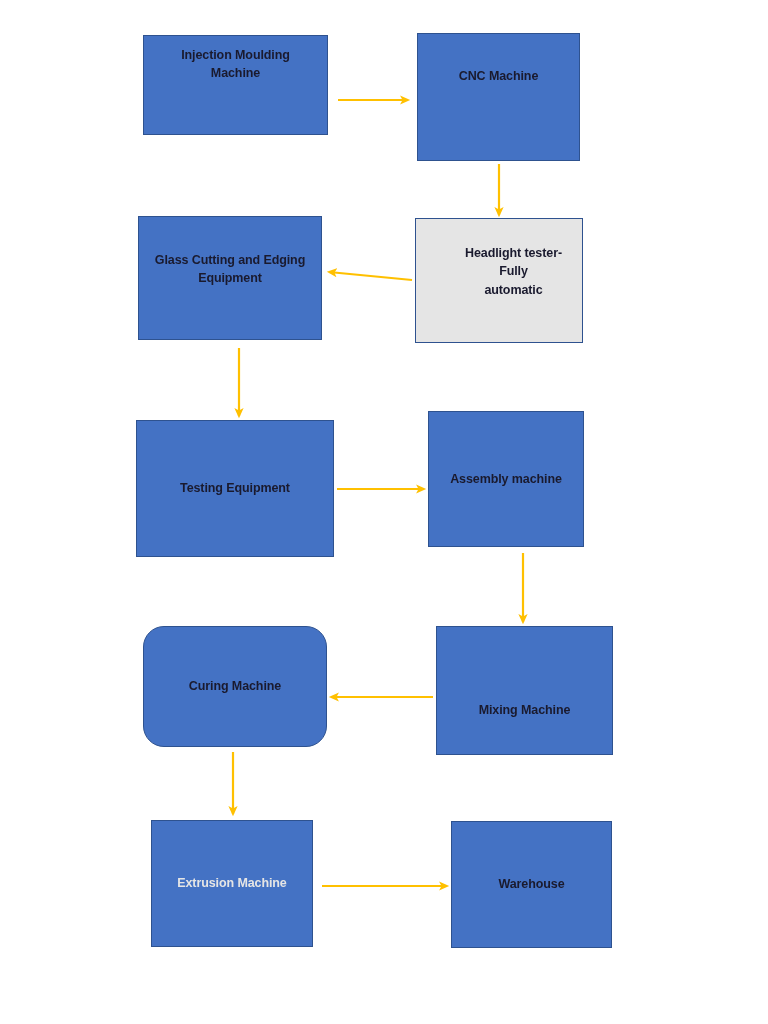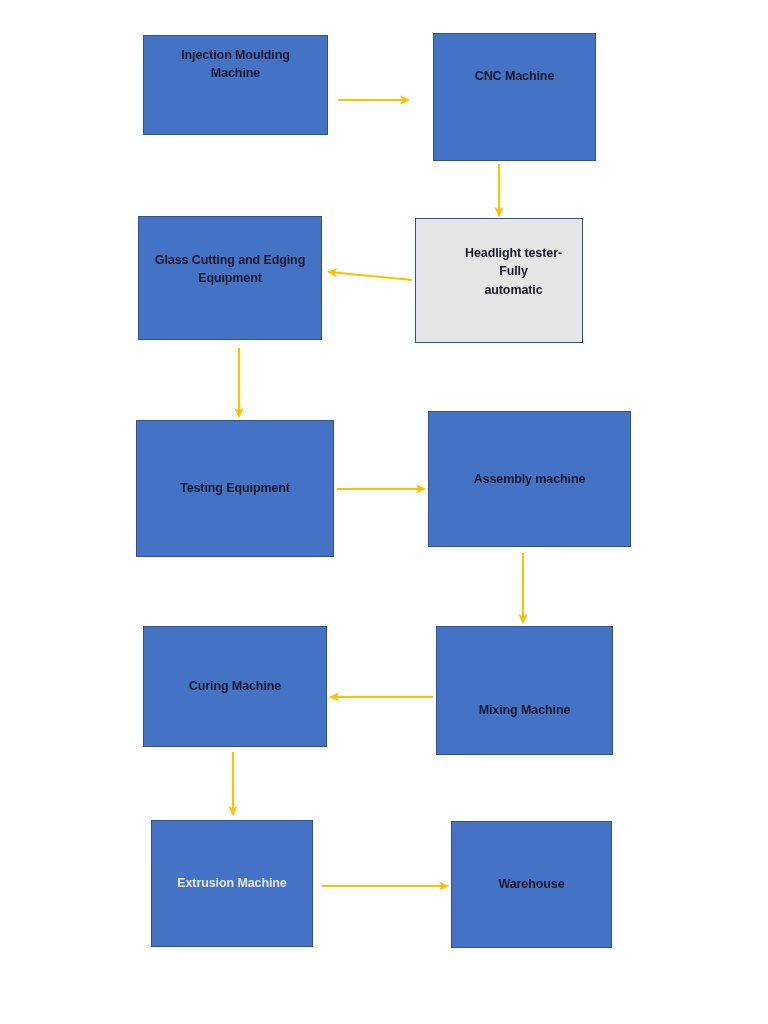--- a/index.html
+++ b/index.html
@@ -67,38 +67,38 @@
         <line x1="433" y1="697" x2="331" y2="697" stroke="#FFC000" stroke-width="2.2" marker-end="url(#arrowhead)"></line>
         <line x1="233" y1="752" x2="233" y2="814" stroke="#FFC000" stroke-width="2.2" marker-end="url(#arrowhead)"></line>
         <line x1="322" y1="886" x2="447" y2="886" stroke="#FFC000" stroke-width="2.2" marker-end="url(#arrowhead)"></line>
       </g>
   </svg>
   <div id="node-group">
       <div class="node text-high" style="left: 143px; top: 35px; width: 185px; height: 100px; background: rgb(68, 114, 196); border-color: rgb(46, 82, 143);">
         <div class="node-label" style="color: rgb(26, 26, 46);">Injection Moulding
 Machine</div>
       </div>
-      <div class="node text-high" style="left: 417px; top: 33px; width: 163px; height: 128px; background: rgb(68, 114, 196); border-color: rgb(46, 82, 143); margin-left: 16px;">
+      <div class="node text-high" style="left: 417px; top: 33px; width: 163px; height: 128px; background: rgb(68, 114, 196); border-color: rgb(46, 82, 143);">
         <div class="node-label" style="color: rgb(26, 26, 46);">CNC Machine</div>
       </div>
       <div class="node text-midhigh" style="left: 138px; top: 216px; width: 184px; height: 124px; background: rgb(68, 114, 196); border-color: rgb(46, 82, 143);">
         <div class="node-label" style="color: rgb(26, 26, 46);">Glass Cutting and Edging
 Equipment</div>
       </div>
       <div class="node text-midhigh" style="left: 415px; top: 218px; width: 168px; height: 125px; background: #e5e5e5; border-color: rgb(46, 82, 143); padding-left: 29px;">
         <div class="node-label" style="color: rgb(26, 26, 46);">Headlight tester- Fully
 automatic</div>
       </div>
       <div class="node" style="left: 136px; top: 420px; width: 198px; height: 137px; background: rgb(68, 114, 196); border-color: rgb(46, 82, 143);">
         <div class="node-label" style="color: rgb(26, 26, 46);">Testing Equipment</div>
       </div>
-      <div class="node" style="left: 428px; top: 411px; width: 203px; height: 136px; background: rgb(68, 114, 196); border-color: rgb(46, 82, 143);">
+      <div class="node" style="left: 428px; top: 411px; width: 156px; height: 136px; background: rgb(68, 114, 196); border-color: rgb(46, 82, 143);">
         <div class="node-label" style="color: rgb(26, 26, 46);">Assembly machine</div>
       </div>
-      <div class="node" style="left: 143px; top: 626px; width: 184px; height: 121px; background: rgb(68, 114, 196); border-color: rgb(46, 82, 143);">
+      <div class="node" style="left: 143px; top: 626px; width: 184px; height: 121px; background: rgb(68, 114, 196); border-color: rgb(46, 82, 143); border-radius: 21px;">
         <div class="node-label" style="color: rgb(26, 26, 46);">Curing Machine</div>
       </div>
       <div class="node" style="left: 436px; top: 626px; width: 177px; height: 129px; background: rgb(68, 114, 196); border-color: rgb(46, 82, 143);">
         <div class="node-label" style="color: rgb(26, 26, 46); margin-top: 40px;">Mixing Machine</div>
       </div>
       <div class="node" style="left: 151px; top: 820px; width: 162px; height: 127px; background: rgb(68, 114, 196); border-color: rgb(46, 82, 143);">
         <div class="node-label" style="color: #e5e5e5;">Extrusion Machine</div>
       </div>
       <div class="node" style="left: 451px; top: 821px; width: 161px; height: 127px; background: rgb(68, 114, 196); border-color: rgb(46, 82, 143);">
         <div class="node-label" style="color: rgb(26, 26, 46);">Warehouse</div>

